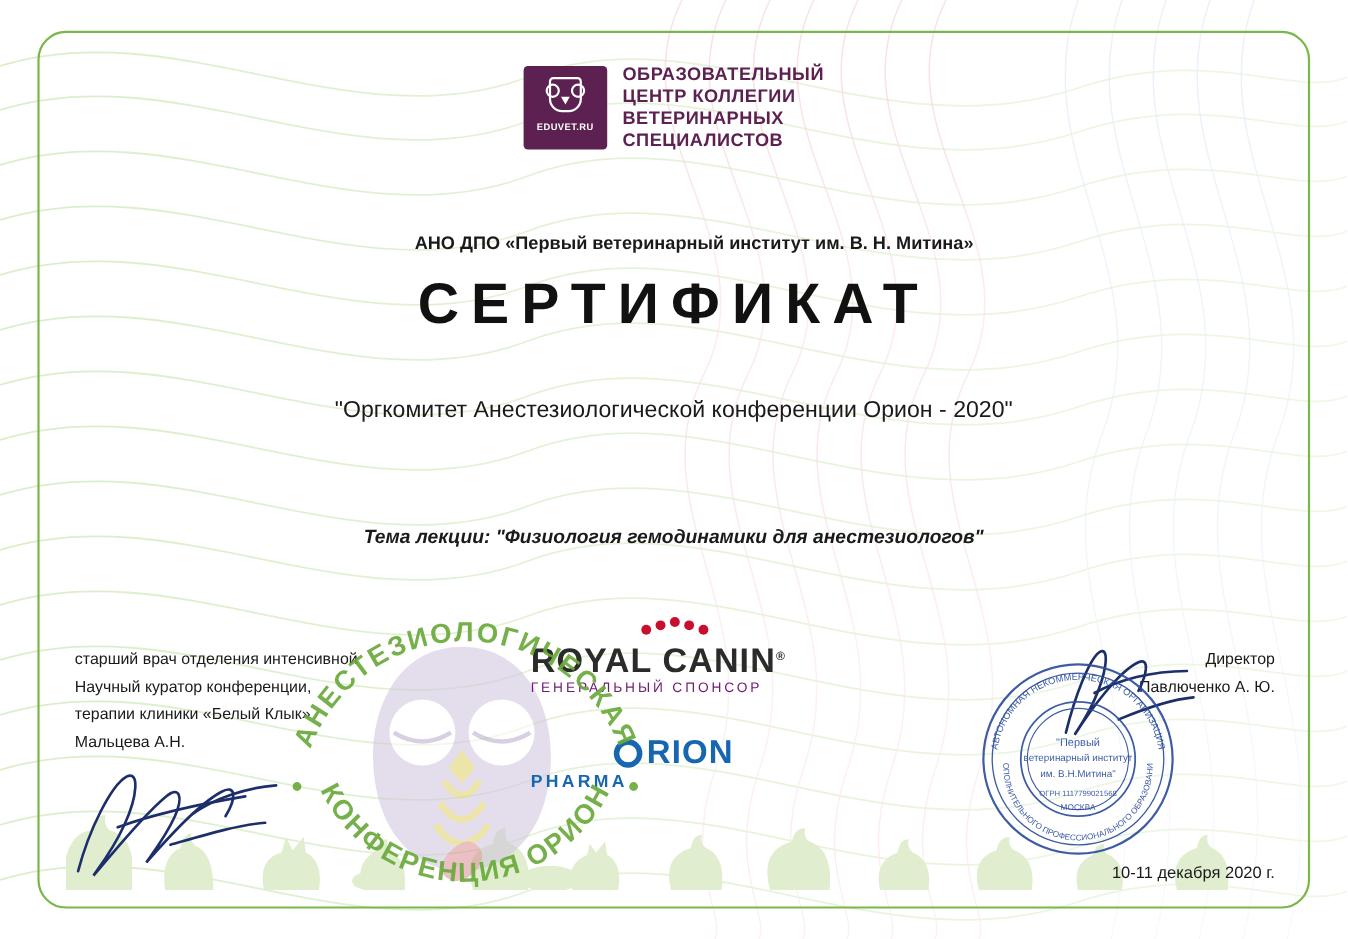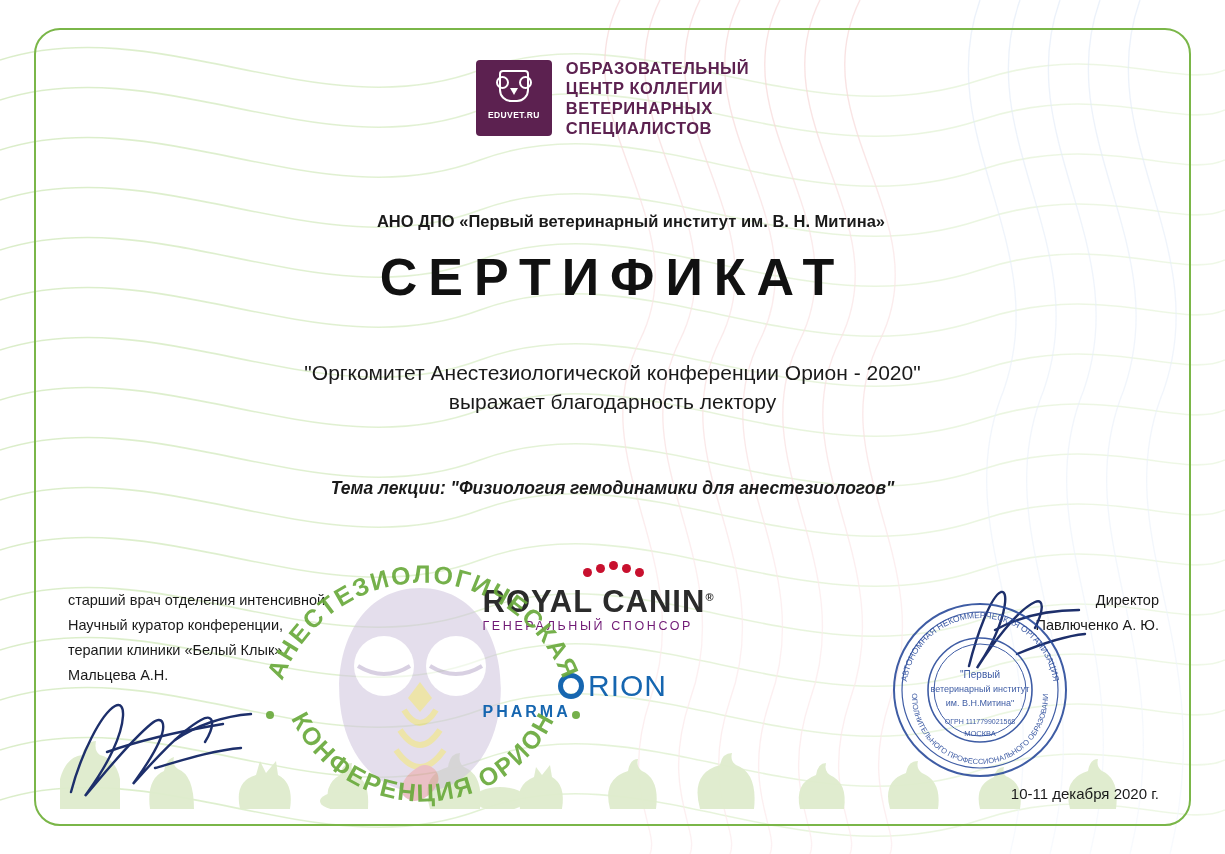--- a/index.html
+++ b/index.html
@@ -214,21 +214,21 @@
     letter-spacing: 2.6px;
     color: #701a75;
     margin-top: 0;
   }
   .orion-pharma {
     margin-top: 36px;
     color: #1666b0;
   }
   .orion-word {
     font-size: 30px;
-    font-weight: normal;
+    font-weight: bold;
     letter-spacing: 1px;
     display: flex;
     align-items: center;
     justify-content: center;
     gap: 4px;
   }
   .orion-ring {
     display: inline-block;
     width: 26px;
     height: 26px;
@@ -425,21 +425,20 @@
         <div>ВЕТЕРИНАРНЫХ</div>
         <div>СПЕЦИАЛИСТОВ</div>
       </div>
     </div>
 
     <div class="institute">АНО ДПО «Первый ветеринарный институт им. В. Н. Митина»</div>
     <div class="cert-title">СЕРТИФИКАТ</div>
 
     <div class="awarded-to">
       <div>"Оргкомитет Анестезиологической конференции Орион - 2020"</div>
-      <div>выражает благодарность лектору</div>
     </div>
 
     <div class="lecture-topic">Тема лекции: "Физиология гемодинамики для анестезиологов"</div>
 
     <div class="sponsors">
       <div>
         <div class="crown">
           <span></span>
             <span></span>
             <span></span>

